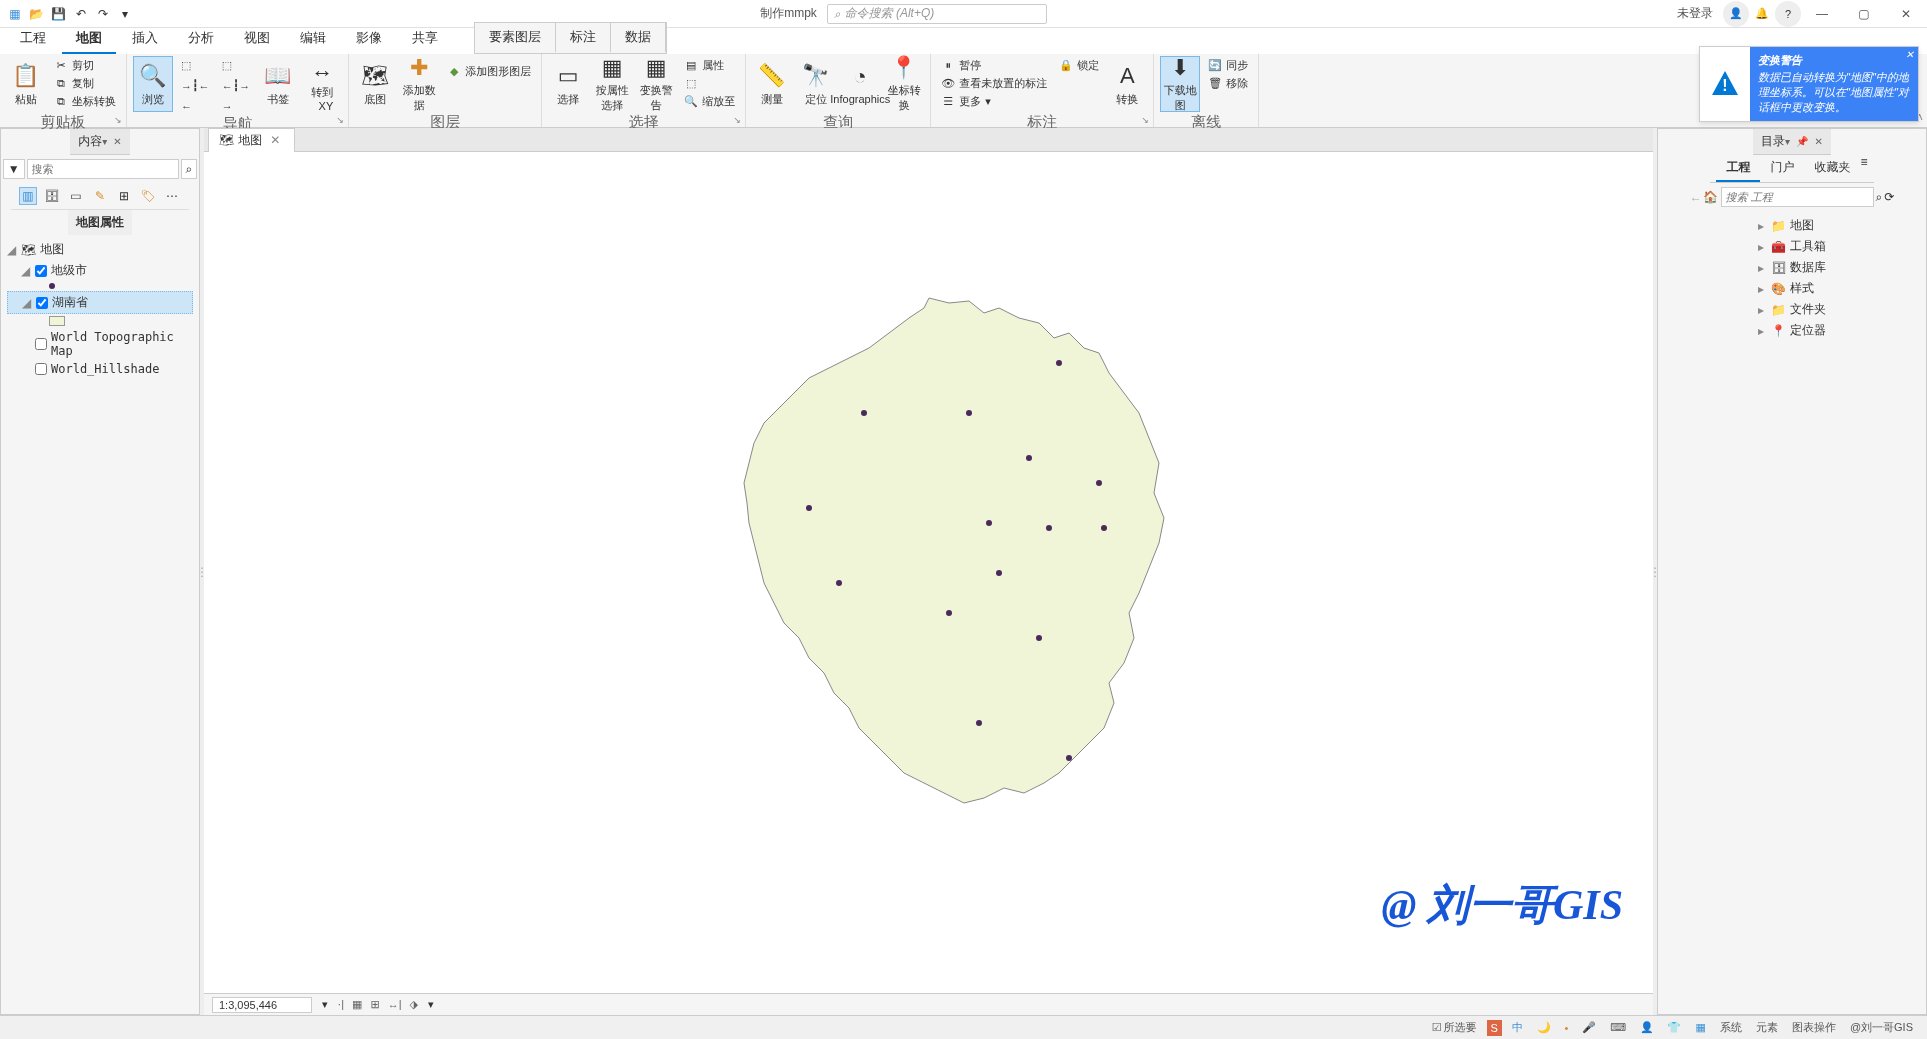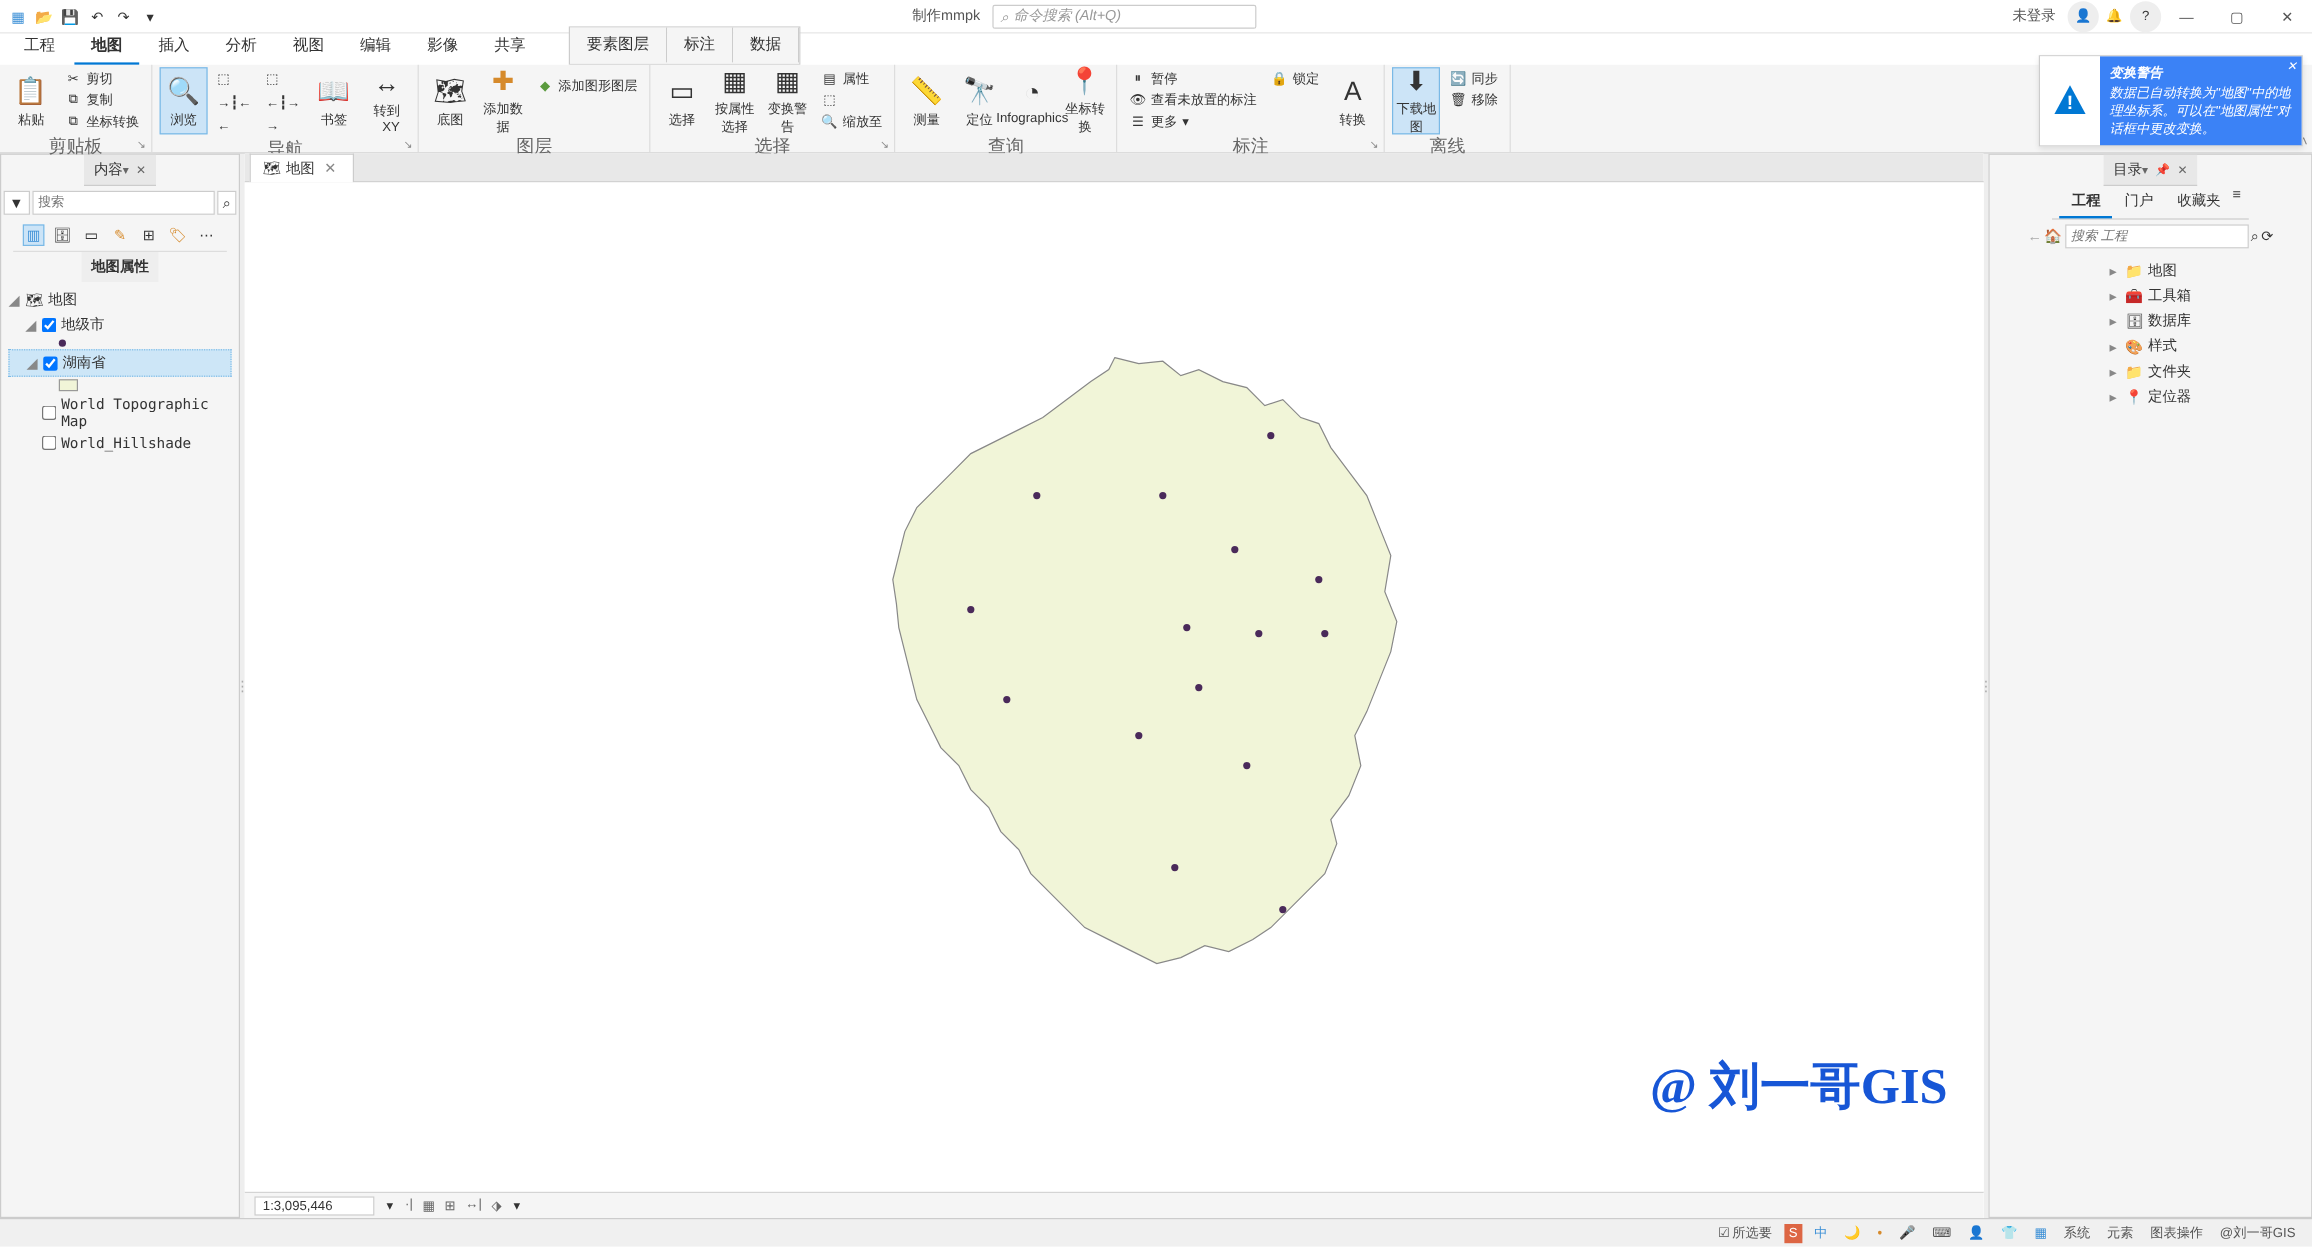--- a/index.html
+++ b/index.html
@@ -92,21 +92,21 @@
 .scale-box { border: 1px solid #ccc; padding: 1px 6px; background: #fff; width: 100px; }
 .map-footer-center { flex: 1; text-align: center; color: #555; }
 .footer-icons { display: flex; gap: 8px; }
 .footer-icons span { cursor: pointer; color: #666; }
 
 
 .taskbar { position: absolute; bottom: 0; left: 0; right: 0; height: 24px; background: #f0f0f0; border-top: 1px solid #ccc; display: flex; align-items: center; justify-content: flex-end; padding: 0 10px; gap: 6px; font-size: 11px; color: #555; }
 .task-item { padding: 2px 4px; display: flex; align-items: center; gap: 2px; }
 
 
-.watermark { position: absolute; right: 30px; bottom: 60px; font-size: 42px; font-weight: bold; color: #1756d6; font-family: "Times New Roman", serif; pointer-events: none; }
+.watermark { position: absolute; right: 30px; bottom: 60px; font-size: 42px; font-style: italic; font-weight: bold; color: #1756d6; font-family: "Times New Roman", serif; pointer-events: none; }
 
 
 .splitter-handle { width: 4px; background: #eee; display: flex; align-items: center; justify-content: center; color: #aaa; cursor: col-resize; }
 
 
 .c-blue { color: #3b8fd6; } .c-orange { color: #d68a2b; } .c-green { color: #5a9a3d; } .c-red { color: #c33; }
 </style>
 </head>
 <body>
 

